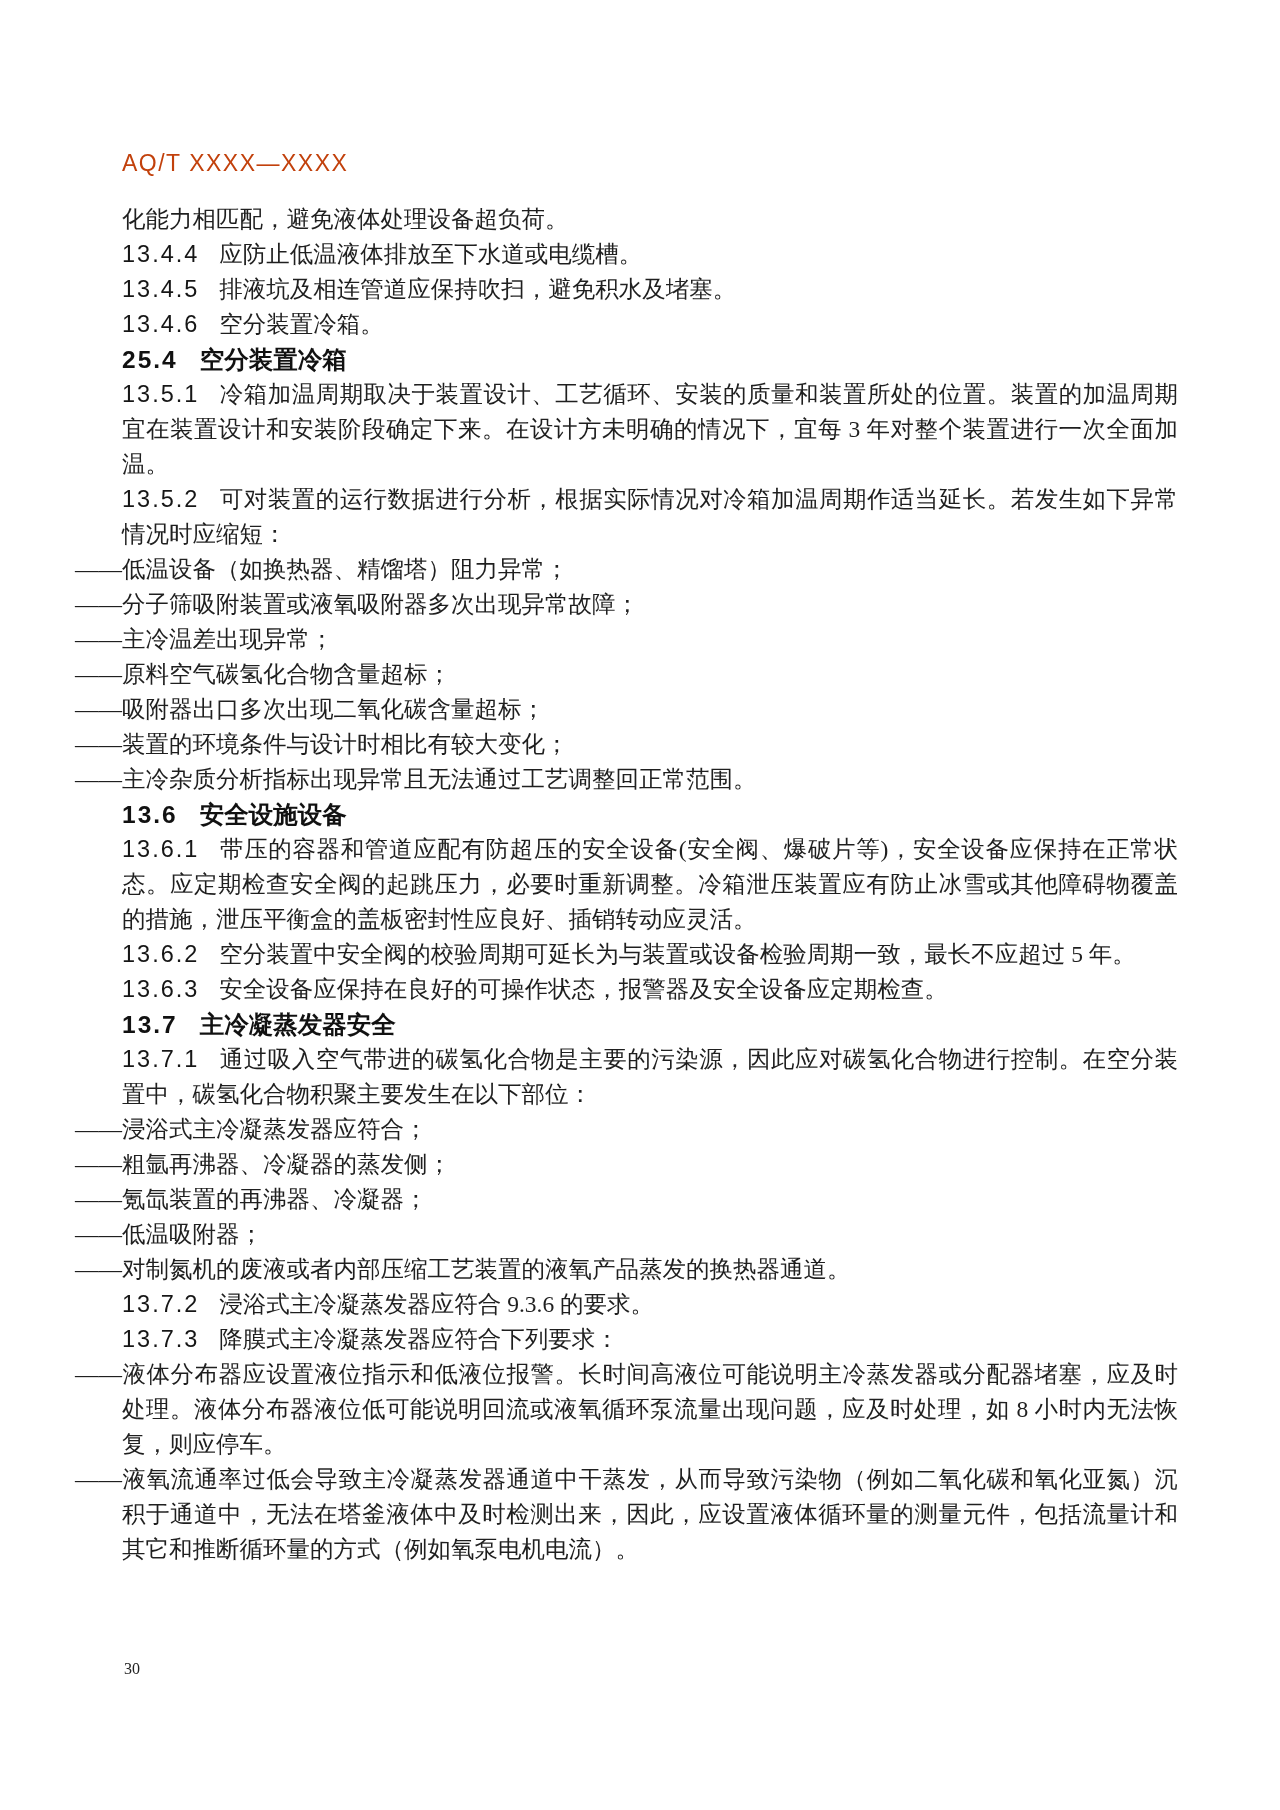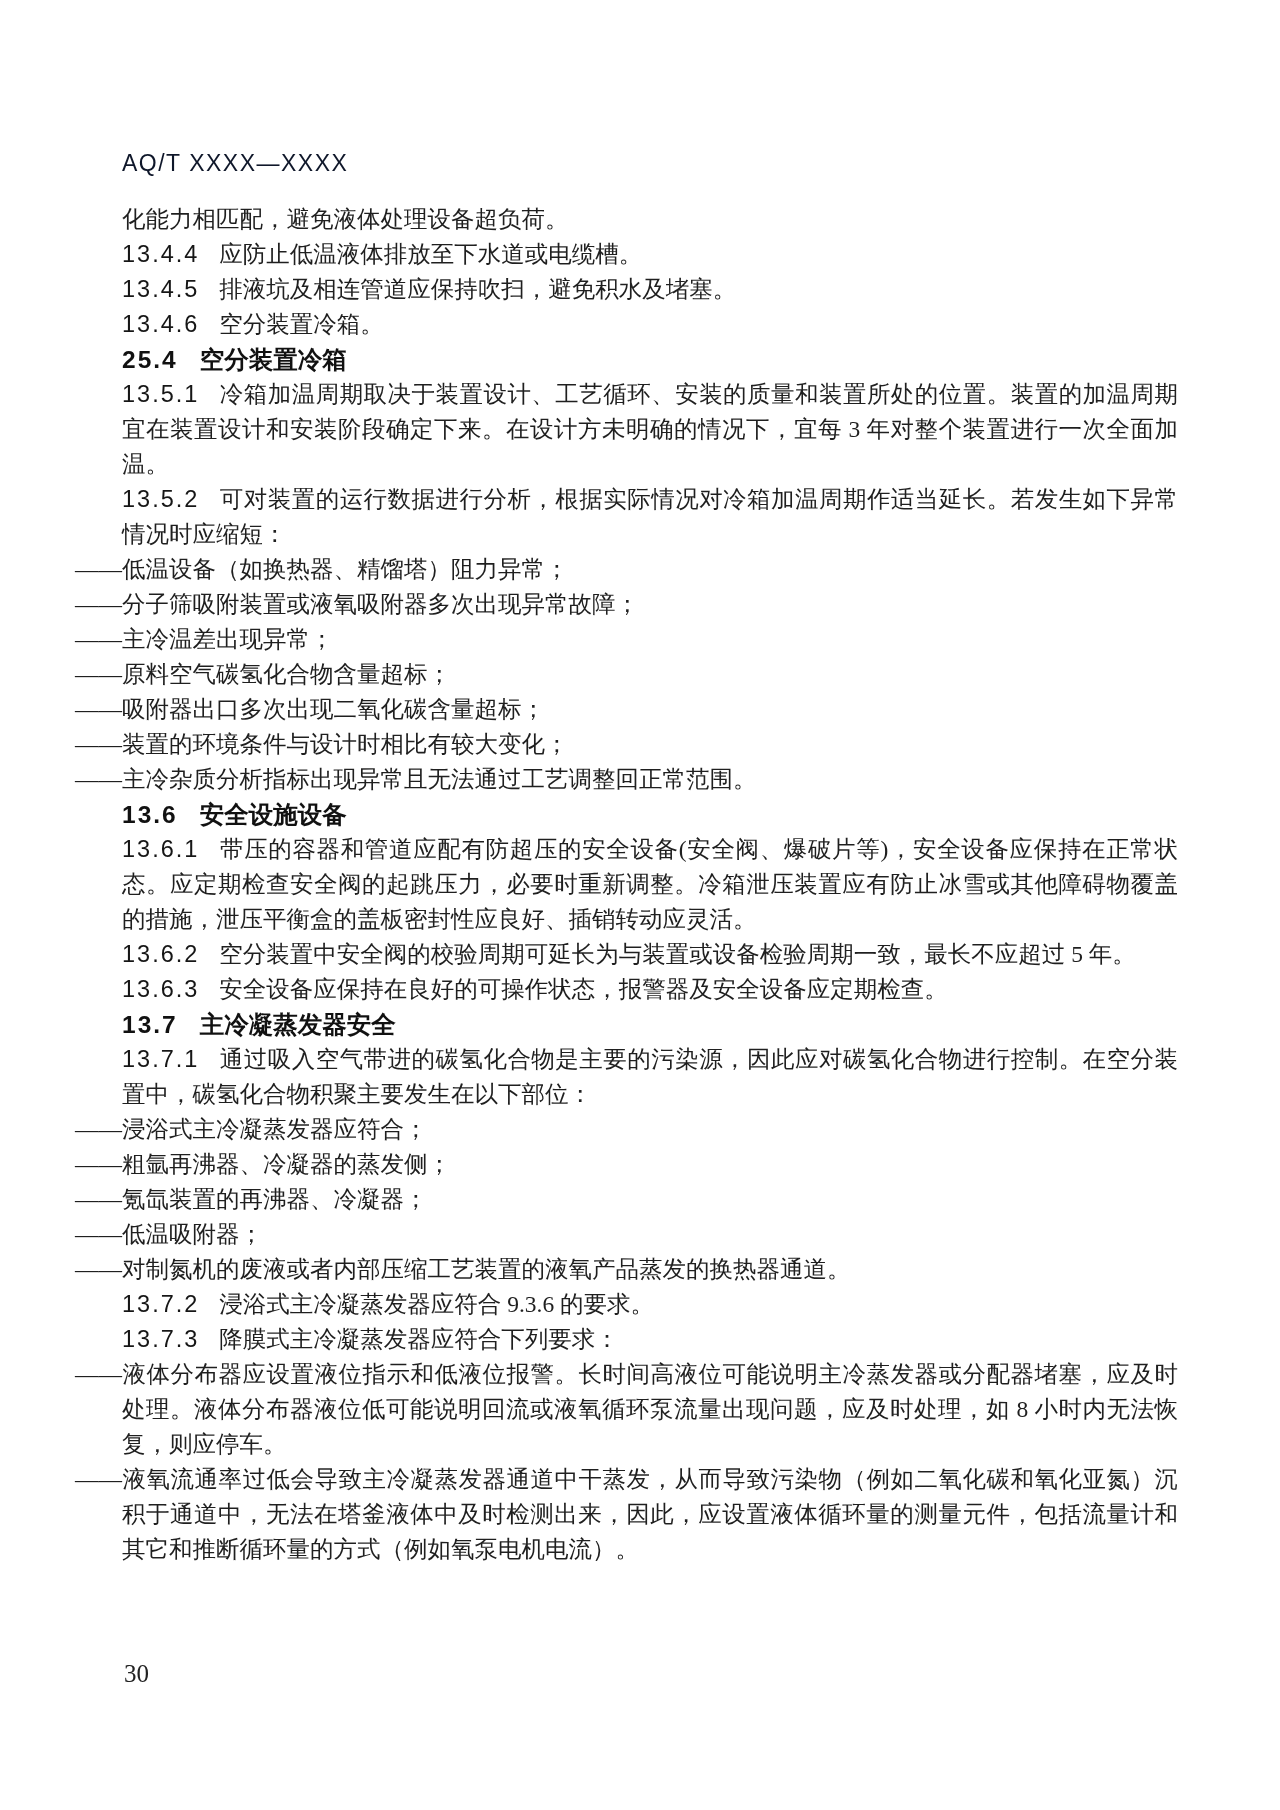--- a/index.html
+++ b/index.html
@@ -7,21 +7,21 @@
     position:relative;
     width:1280px;height:1810px;
     background:#ffffff;
     overflow:hidden;
     font-family:"Liberation Serif","DejaVu Serif",serif;
     color:#1f1f1f;
   }
   .doc-code{
     position:absolute;top:150px;left:122px;
     font-family:"Liberation Sans","DejaVu Sans",sans-serif;
-    font-size:23px;letter-spacing:1.5px;color:#0f172a;
+    font-size:23px;letter-spacing:1.5px;color:#c2410c;
     white-space:nowrap;
   }
   .content{
     position:absolute;top:202px;left:122px;width:1056px;
     font-size:23.5px;line-height:35px;
     text-align:justify;text-justify:inter-character;
   }
   .content p,.content h2{margin:0;padding:0;}
   .para,.clause{margin:7px 0 0;}
   .clause .num{
@@ -36,21 +36,21 @@
     text-align:left;line-height:35px;
   }
   .heading .num{letter-spacing:2px;margin-right:22px;white-space:nowrap;}
   .dash{
     margin:0 0 0 48px;
     padding-left:47px;text-indent:-47px;
   }
   .dash .dash-prefix{letter-spacing:0;}
   .page-num{
     position:absolute;left:124px;top:1660px;
-    font-size:25px;color:#222222;
+    font-size:16px;color:#222222;
     font-family:"Liberation Serif","DejaVu Serif",serif;
   }
   .watermark{
     position:absolute;top:1828px;right:14px;
     display:flex;align-items:center;gap:9px;
   }
   .wm-icon{display:inline-block;line-height:0;}
   .wm-text{
     font-family:"Liberation Sans","DejaVu Sans",sans-serif;
     font-size:36px;letter-spacing:3px;

